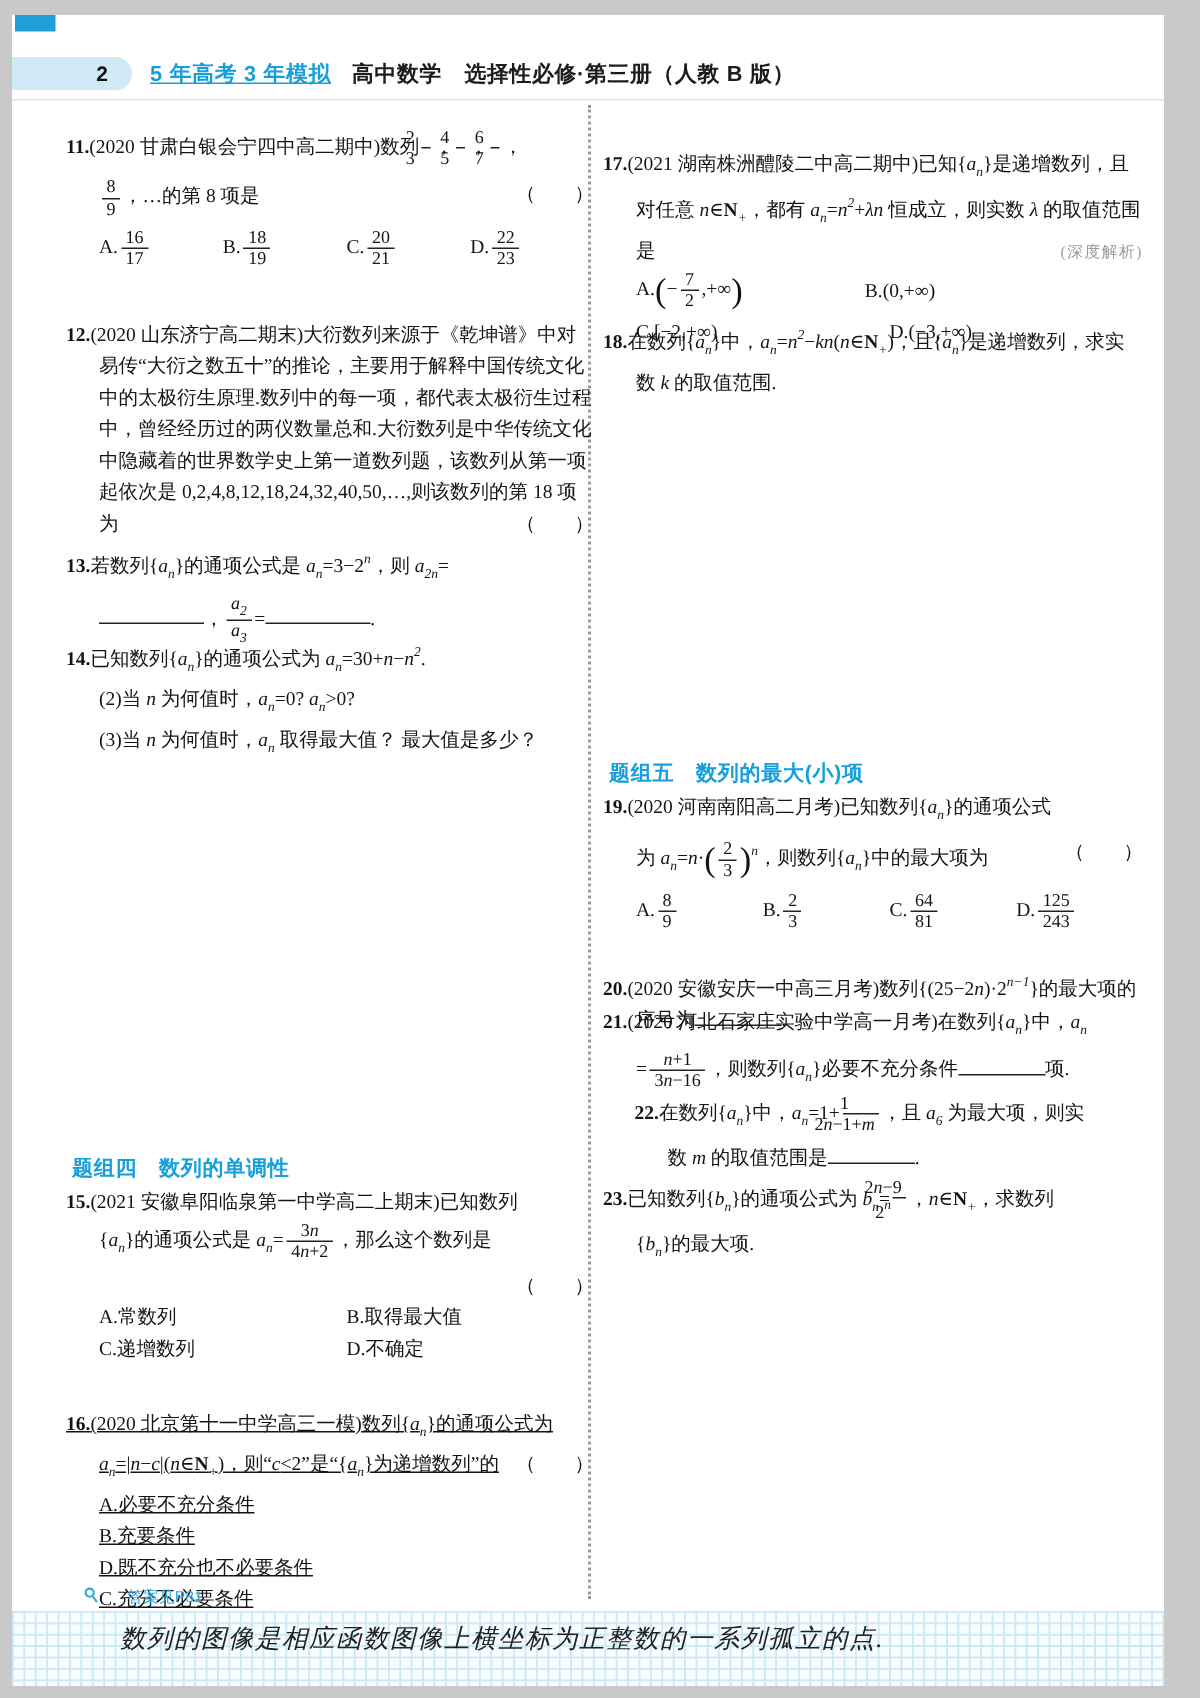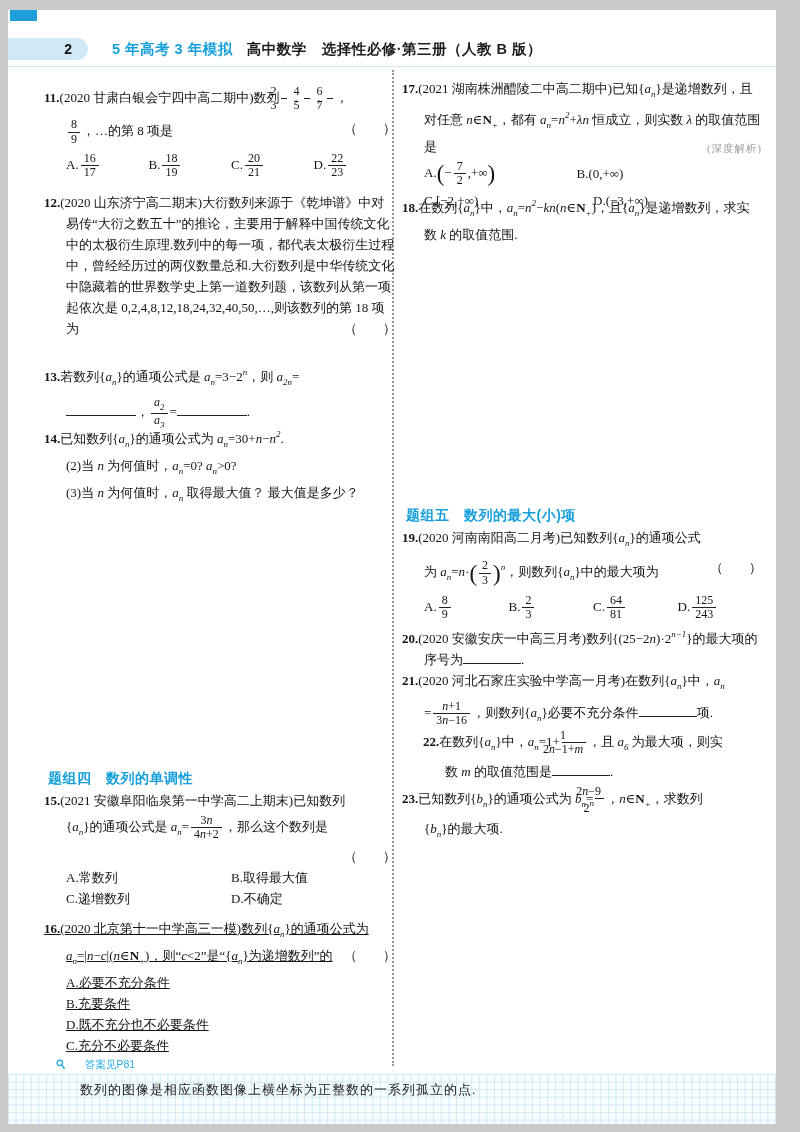--- a/index.html
+++ b/index.html
@@ -13,30 +13,30 @@
   .page{
     position:absolute;left:8px;top:10px;width:768px;height:1114px;
     background:#ffffff;overflow:hidden;
   }
   .corner-tab{position:absolute;left:2px;top:0;width:27px;height:11px;background:#1e9fd9;}
   .header{position:absolute;left:0;top:27px;height:24px;width:768px;display:flex;align-items:center;
     font-family:"Liberation Sans","DejaVu Sans",sans-serif;font-weight:bold;font-size:14.5px;}
   .pill{width:80px;height:22px;background:#cfe9f7;border-radius:0 12px 12px 0;
     display:flex;align-items:center;justify-content:flex-end;padding-right:16px;box-sizing:border-box;
     color:#111;font-size:14px;}
-  .brand{color:#169fdb;margin-left:24px;letter-spacing:.5px;}
+  .brand{color:#169fdb;margin-left:12px;letter-spacing:.5px;text-decoration:underline;}
   .book-title{color:#1c1c1c;margin-left:14px;letter-spacing:.5px;}
   .header-rule{position:absolute;left:0;top:56px;width:768px;height:1px;background:#cfe7f4;}
   .divider{position:absolute;left:384px;top:60px;height:996px;width:0;border-left:2px dotted #9a9a9a;}
 
   .q{position:absolute;font-size:13px;line-height:21px;padding-left:22px;box-sizing:border-box;}
   .qno{font-weight:bold;}
   .ln{min-height:21px;}
   .ln.first{text-indent:-22px;}
-  .flow{text-indent:-22px;}
+  .flow{text-indent:-22px;margin-top:20px;}
   .tall{padding:3px 0;}
   .group-heading{position:absolute;font-family:"Liberation Sans","DejaVu Sans",sans-serif;
     font-weight:bold;font-size:14px;color:#169fdb;letter-spacing:.5px;}
 
   .vi{font-style:italic;}
   .vb{font-weight:bold;}
   .ms{font-size:9px;}
   .ms.sub{vertical-align:-4px;font-style:italic;}
   .ms.sup{vertical-align:6px;font-style:italic;}
   .frac{display:inline-block;text-align:center;vertical-align:middle;margin:0 2px;line-height:1.1;font-size:12px;}
@@ -53,22 +53,22 @@
   .optrow2 .cell{width:50%;}
 
   .answer-ref{position:absolute;left:48px;top:1048px;color:#29abe2;
     font-family:"Liberation Sans","DejaVu Sans",sans-serif;font-size:10.5px;
     display:flex;align-items:center;gap:19px;}
   .grid-strip{position:absolute;left:0;top:1064px;width:768px;height:50px;
     background-color:#f8fdff;
     background-image:linear-gradient(#cde9f5 1px,transparent 1px),
                      linear-gradient(90deg,#cde9f5 1px,transparent 1px);
     background-size:7.6px 7.6px;}
-  .grid-note{position:absolute;left:72px;top:7px;font-size:13px;color:#222;
-    letter-spacing:1px;}
+  .grid-note{position:absolute;left:72px;top:7px;font-size:17px;color:#222;
+    font-style:italic;letter-spacing:1px;}
 </style>
 </head>
 <body>
 
 <div class="page">
 
   <div class="corner-tab"></div>
 
   <div class="header">
     <div class="pill">

